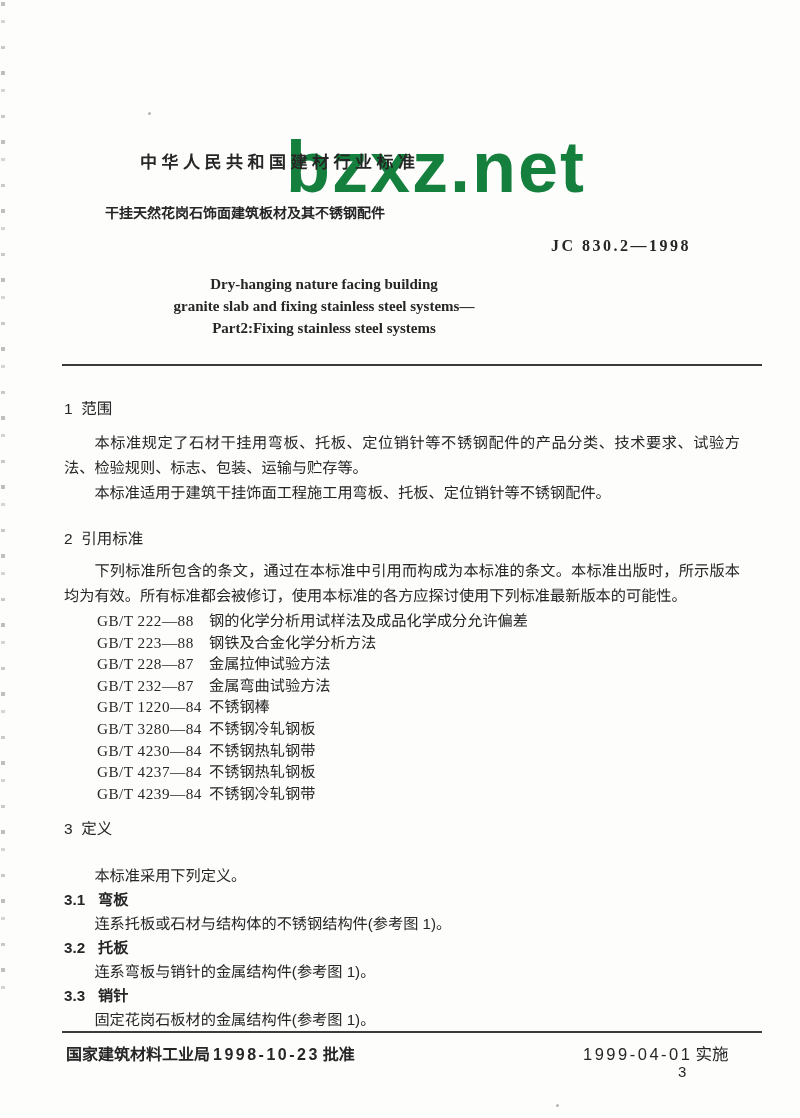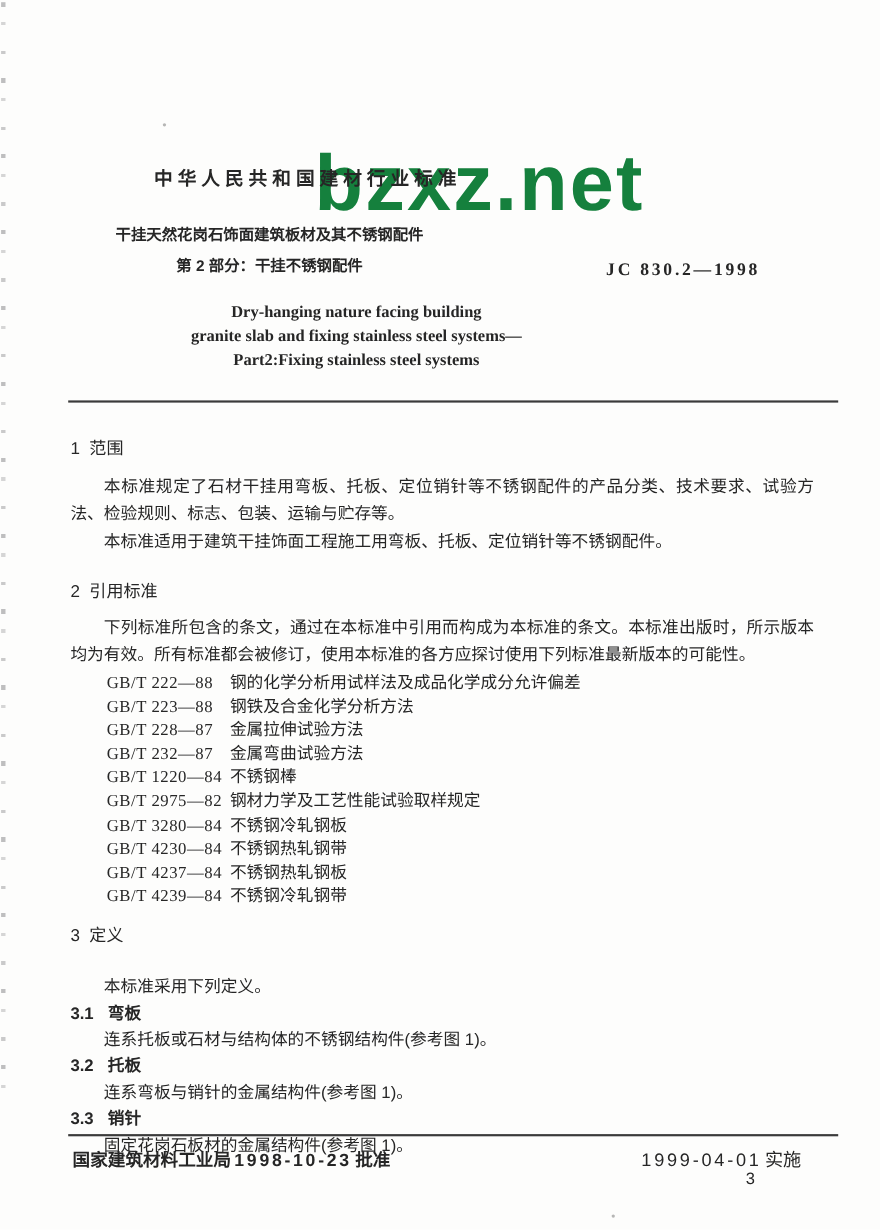--- a/index.html
+++ b/index.html
@@ -73,21 +73,20 @@
   <div class="edge-noise"></div>
   <div class="speck speck-a"></div>
   <div class="speck speck-b"></div>
 
   <div class="watermark">bzxz.net</div>
 
   <div class="std-class">中华人民共和国建材行业标准</div>
 
   <div class="title-block">
     <div>干挂天然花岗石饰面建筑板材及其不锈钢配件</div>
-    <div>第 2 部分：干挂不锈钢配件</div>
   </div>
 
   <div class="std-code">JC 830.2—1998</div>
 
   <div class="en-title">
     <div>Dry-hanging nature facing building</div>
     <div>granite slab and fixing stainless steel systems—</div>
     <div>Part2:Fixing stainless steel systems</div>
   </div>
 
@@ -100,21 +99,20 @@
 
     <div class="sec-h h2">2  引用标准</div>
     <p class="para p3">下列标准所包含的条文，通过在本标准中引用而构成为本标准的条文。本标准出版时，所示版本均为有效。所有标准都会被修订，使用本标准的各方应探讨使用下列标准最新版本的可能性。</p>
 
     <div class="refs">
       <div class="ref-row"><span class="ref-code">GB/T 222—88</span><span class="ref-title">钢的化学分析用试样法及成品化学成分允许偏差</span></div>
       <div class="ref-row"><span class="ref-code">GB/T 223—88</span><span class="ref-title">钢铁及合金化学分析方法</span></div>
       <div class="ref-row"><span class="ref-code">GB/T 228—87</span><span class="ref-title">金属拉伸试验方法</span></div>
       <div class="ref-row"><span class="ref-code">GB/T 232—87</span><span class="ref-title">金属弯曲试验方法</span></div>
       <div class="ref-row"><span class="ref-code">GB/T 1220—84</span><span class="ref-title">不锈钢棒</span></div>
-      <div class="ref-row"><span class="ref-code">GB/T 2975—82</span><span class="ref-title">钢材力学及工艺性能试验取样规定</span></div>
       <div class="ref-row"><span class="ref-code">GB/T 3280—84</span><span class="ref-title">不锈钢冷轧钢板</span></div>
       <div class="ref-row"><span class="ref-code">GB/T 4230—84</span><span class="ref-title">不锈钢热轧钢带</span></div>
       <div class="ref-row"><span class="ref-code">GB/T 4237—84</span><span class="ref-title">不锈钢热轧钢板</span></div>
       <div class="ref-row"><span class="ref-code">GB/T 4239—84</span><span class="ref-title">不锈钢冷轧钢带</span></div>
     </div>
 
     <div class="sec-h h3">3  定义</div>
     <p class="para intro">本标准采用下列定义。</p>
 
     <div class="def-h"><span class="def-num">3.1</span><span class="def-term">弯板</span></div>

